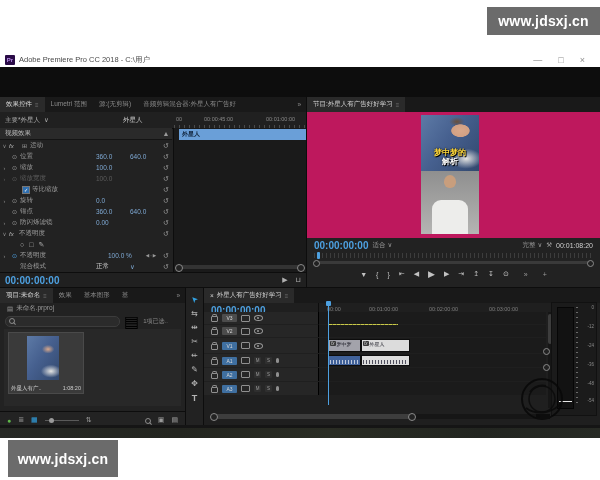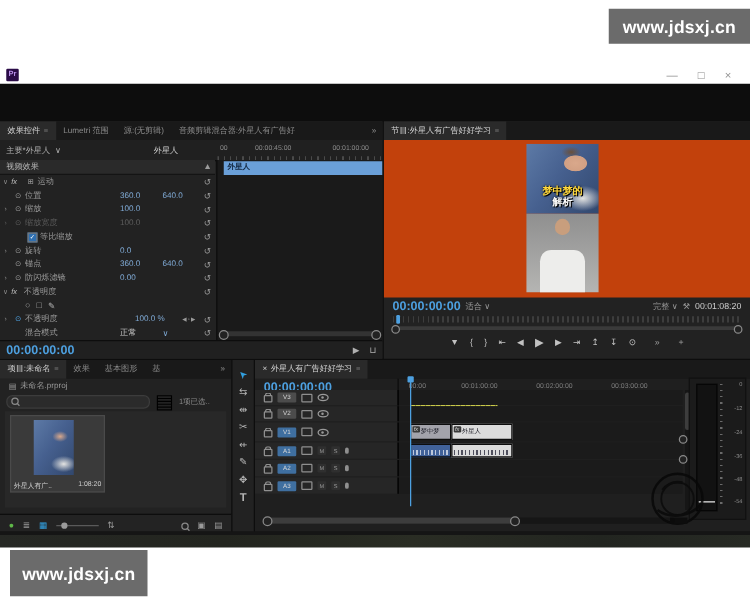--- a/index.html
+++ b/index.html
@@ -61,21 +61,21 @@
   .kf-scroll{position:absolute;left:3px;right:3px;bottom:4px;height:4px;background:#333;border-radius:2px;}
   .kf-scroll i{position:absolute;top:-1px;width:6px;height:6px;border:1px solid #8a8a8a;border-radius:50%;background:#222;}
   .kf-scroll i.l{left:-2px;} .kf-scroll i.r{right:-2px;}
   .ec-bottom{position:absolute;left:0;right:0;bottom:0;height:14px;background:#202020;border-top:1px solid #0d0d0d;
              display:flex;align-items:center;padding:0 5px;}
   .tc-blue{color:#4da0e0;font-size:10px;font-weight:bold;}
   .ec-bottom .ic{margin-left:auto;display:flex;gap:8px;color:#b0b0b0;font-size:7px;}
 
   
   #program{left:307px;top:45px;width:293px;height:190px;}
-  .viewer{position:relative;height:126px;background:#c2410c;}
+  .viewer{position:relative;height:126px;background:#be185d;}
   .frame{position:absolute;left:114px;top:3px;width:58px;height:119px;overflow:hidden;}
   .ph-top{height:56px;background:
       radial-gradient(ellipse 16px 11px at 68% 28%,#d9a88b 0%,#d2a084 55%,transparent 60%),
       radial-gradient(ellipse 12px 7px at 62% 12%,#6a4f3a 0%,transparent 65%),
       radial-gradient(ellipse 22px 14px at 78% 78%,#e4e4e2 0%,transparent 72%),
       linear-gradient(125deg,#5d7aa6 0%,#46608f 45%,#32486e 100%);}
   .ph-bot{height:63px;background:linear-gradient(#8f8f8f,#b5b5b3);position:relative;}
   .ph-bot::before{content:"";position:absolute;left:50%;top:4px;width:12px;height:13px;margin-left:-6px;
       background:#c89e7d;border-radius:50% 50% 45% 45%;}
   .ph-bot::after{content:"";position:absolute;left:50%;bottom:0;width:36px;height:34px;margin-left:-18px;
@@ -192,20 +192,21 @@
 </style>
 </head>
 <body>
 
 <div class="wm" id="wm-top">www.jdsxj.cn</div>
 
 <div class="app">
 
   <div class="titlebar">
     <span class="pr-icon">Pr</span>
+    <span class="title">Adobe Premiere Pro CC 2018 - C:\用户</span>
     <span class="win-controls">
       <span>—</span>
       <span>□</span>
       <span>×</span>
     </span>
   </div>
 
 
 
   <div class="panel" id="ec">

